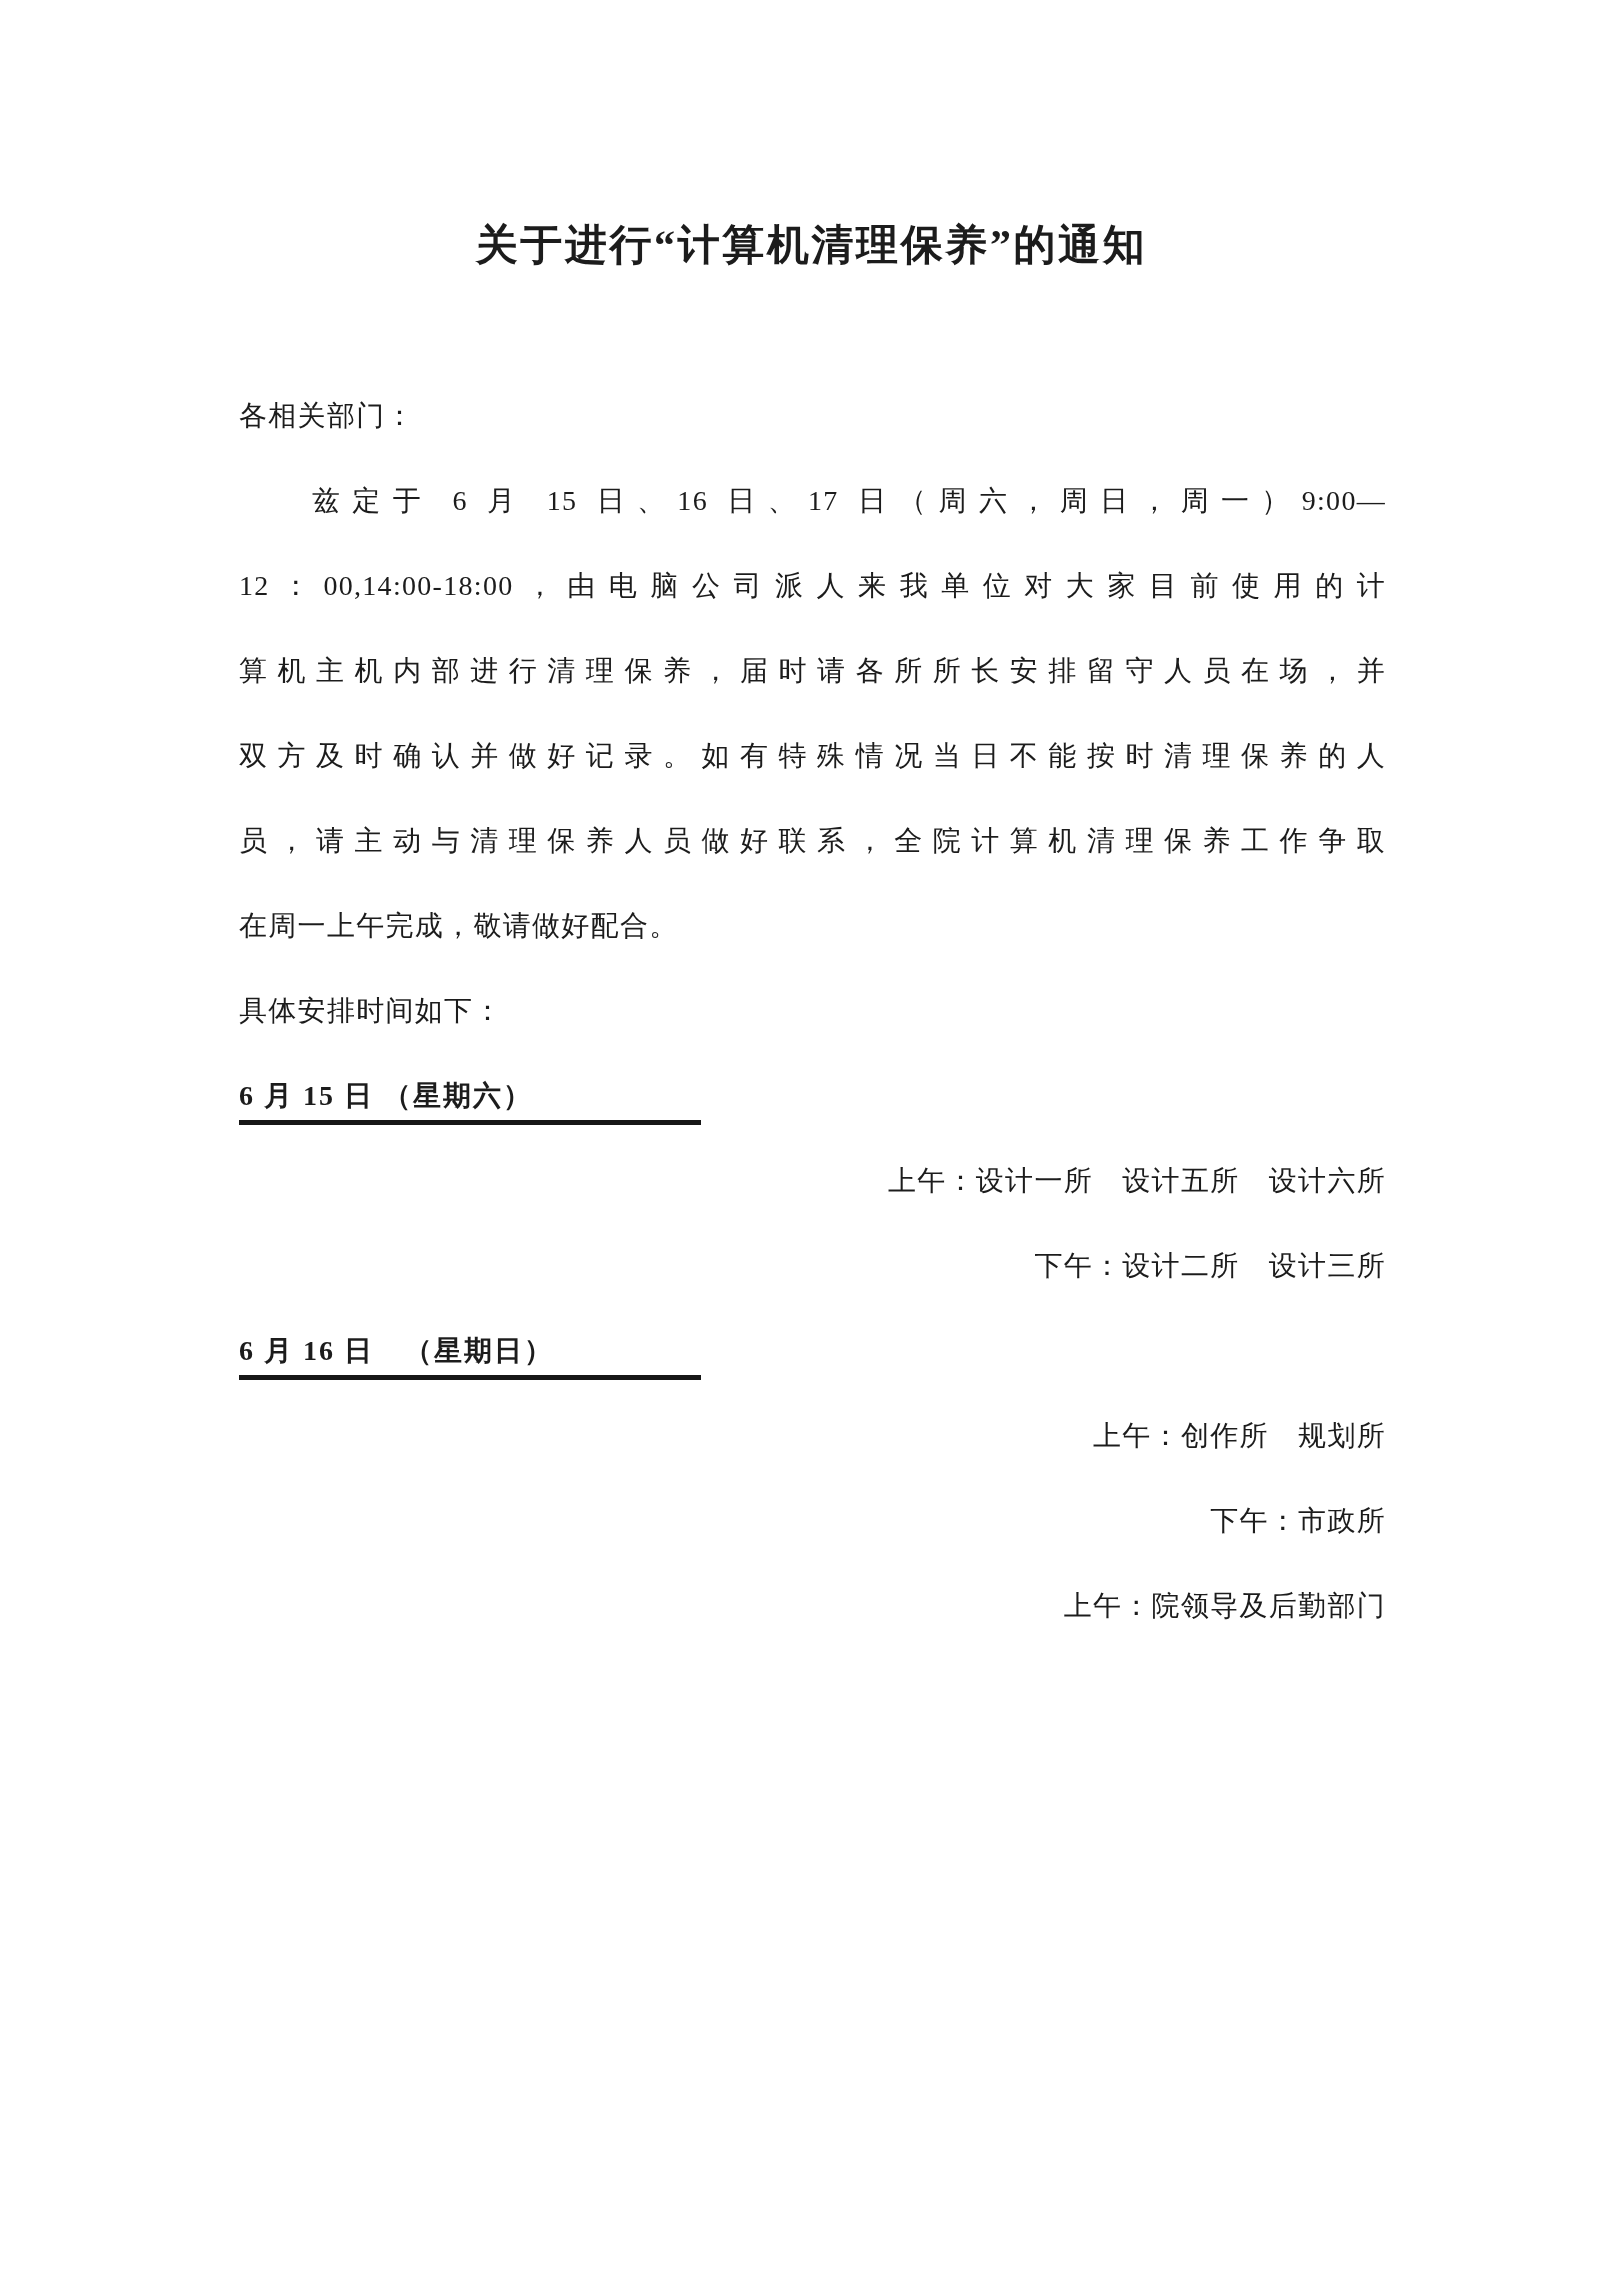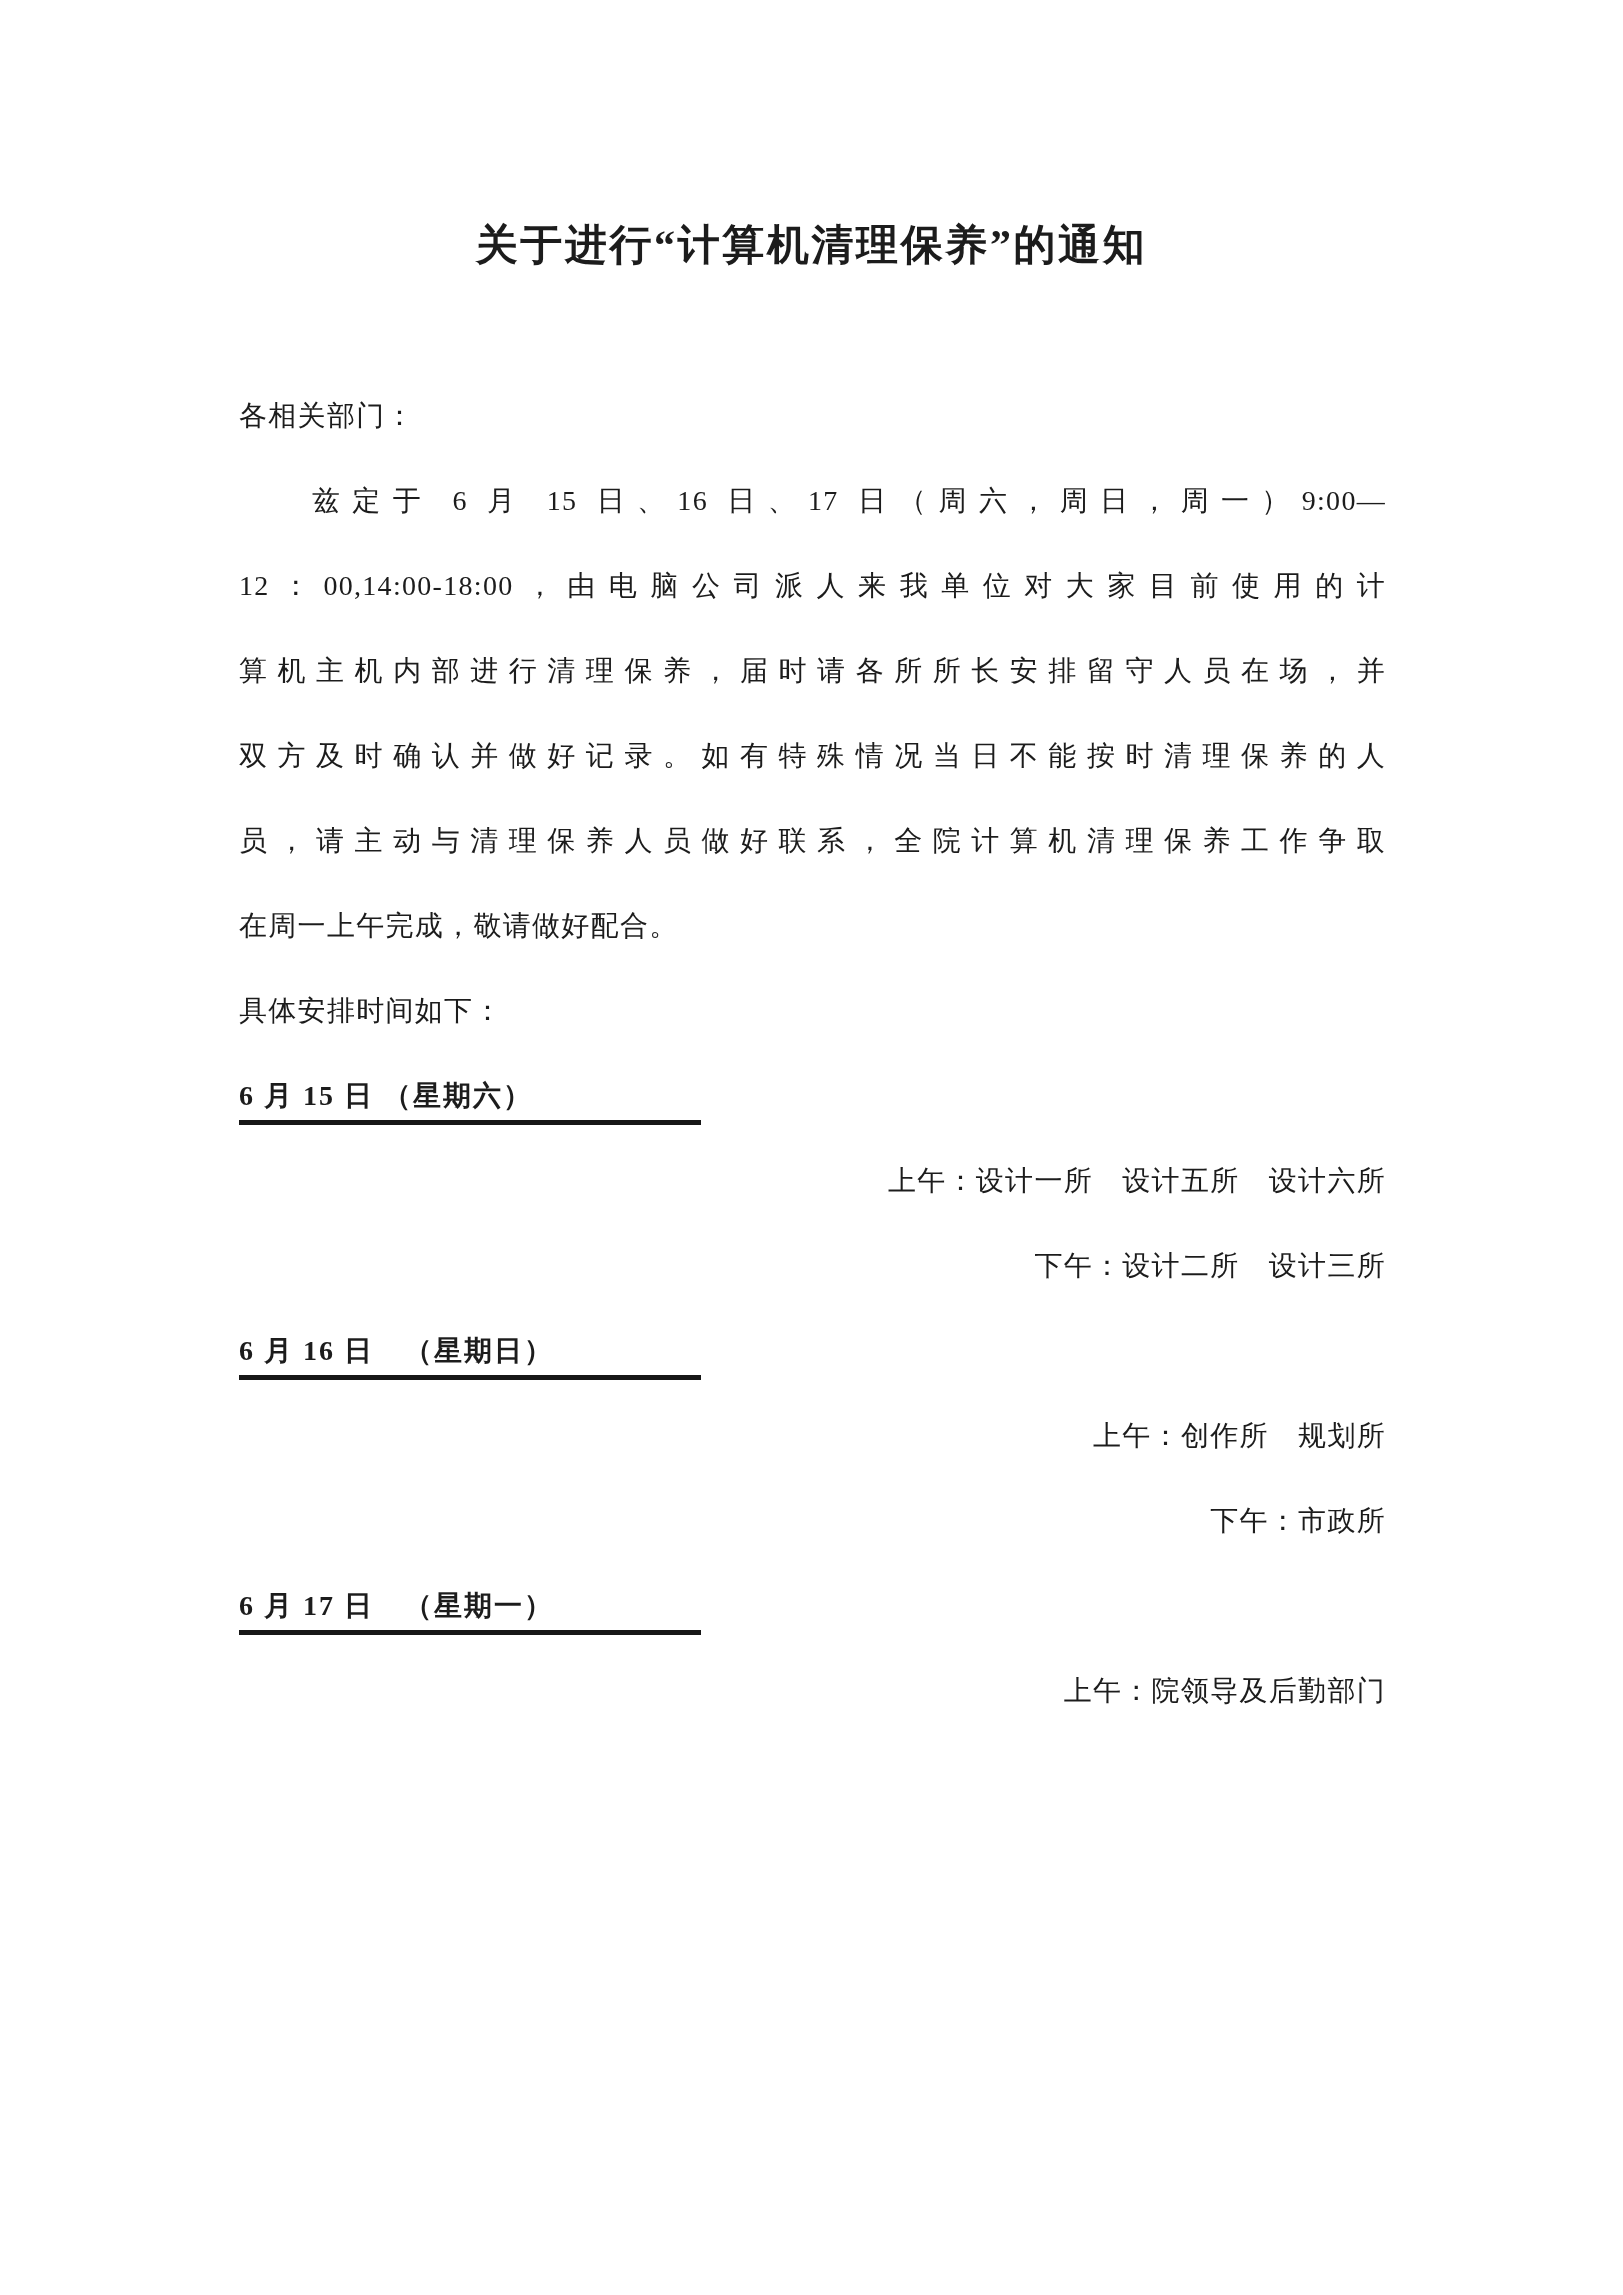--- a/index.html
+++ b/index.html
@@ -73,23 +73,20 @@
     </div>
     <div class="entry">上午：设计一所　设计五所　设计六所</div>
     <div class="entry">下午：设计二所　设计三所</div>
 
     <div class="sec-heading">
       <span class="u">6 月 16 日　（星期日）</span>
     </div>
     <div class="entry">上午：创作所　规划所</div>
     <div class="entry">下午：市政所</div>
 
-    <div class="sec-heading">
-      <span class="u">6 月 17 日　（星期一）</span>
-    </div>
     <div class="entry">上午：院领导及后勤部门</div>
   </div>
 
   <svg class="stamp" viewBox="0 0 520 524" xmlns="http://www.w3.org/2000/svg">
     <ellipse cx="255" cy="252" rx="245" ry="240" fill="none" stroke-width="8" opacity="0.85" stroke="#dd7580"></ellipse>
     <polygon points="250,128 225.3,199 150.1,200.6 210.1,246 188.3,317.9 250,275 311.7,317.9 289.9,246 349.9,200.6 274.7,199" opacity="0.8" fill="#f2aeb5"></polygon>
     <path id="seal-arc" d="M 70.8 317 A 196 196 0 1 1 439.2 317" fill="none"></path>
     <text font-size="50" letter-spacing="7" opacity="0.85" font-family="Liberation Serif, DejaVu Serif, serif" fill="#dd7580">
       <textPath href="#seal-arc" startOffset="50%" text-anchor="middle">杭州市建筑设计研究院有限公司</textPath>
     </text>

